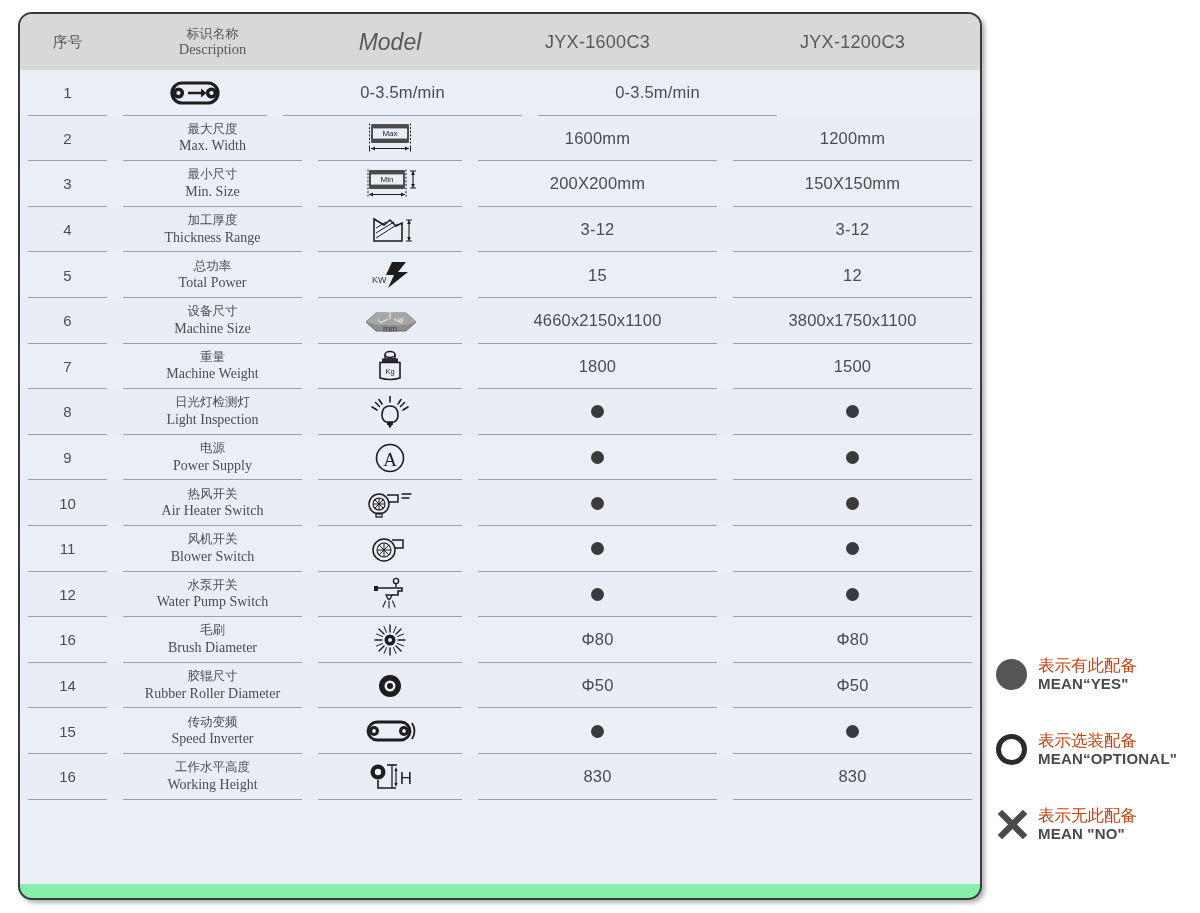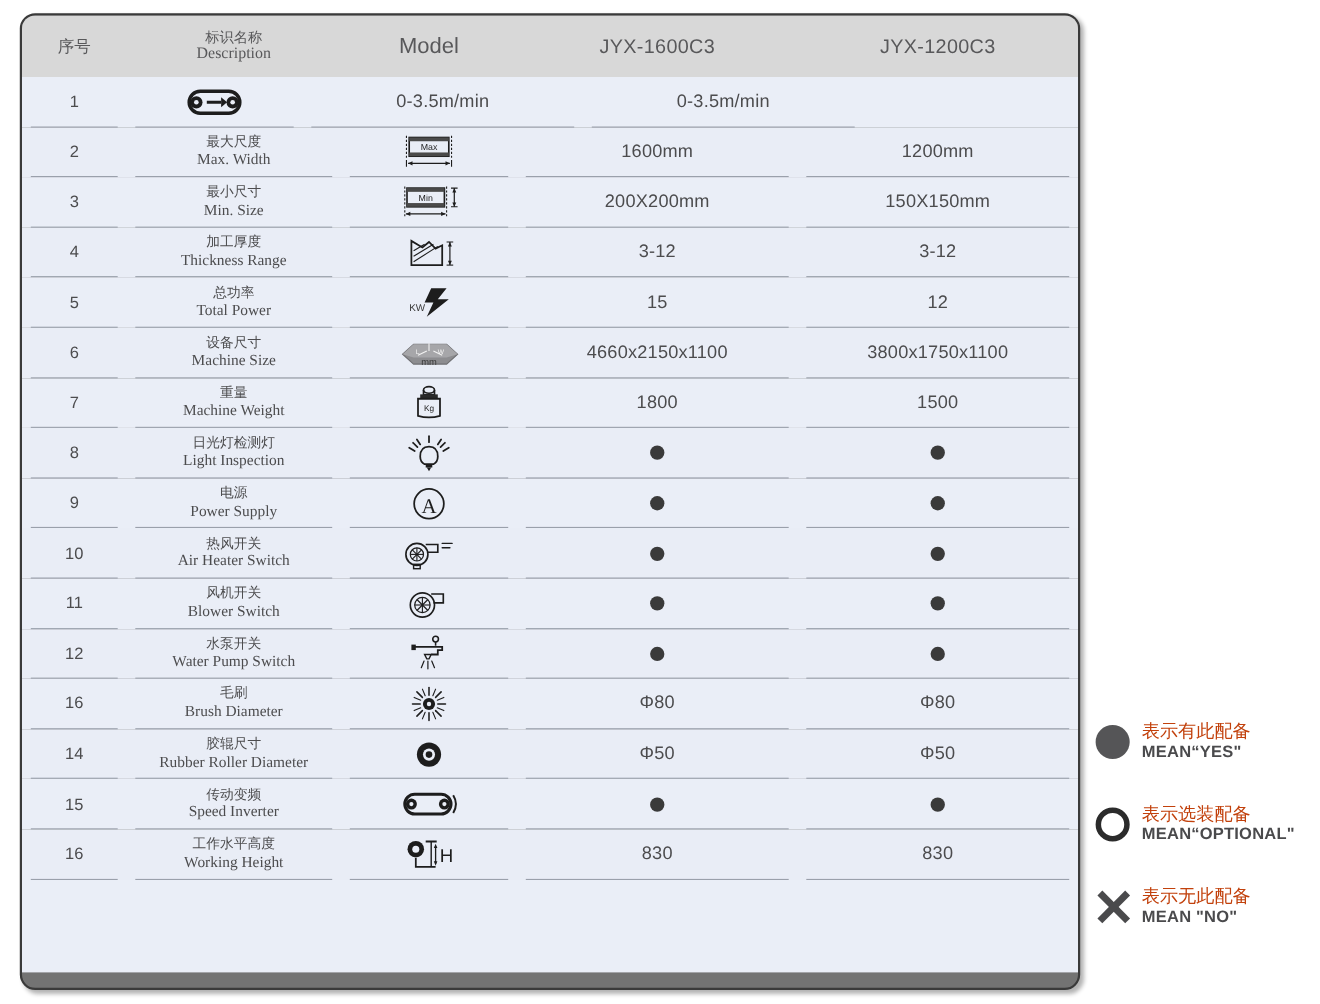--- a/index.html
+++ b/index.html
@@ -13,21 +13,21 @@
     overflow: hidden;
   }
 
   
   #spec-table {
     position: absolute;
     left: 18px;
     top: 12px;
     width: 964px;
     height: 888px;
-    background: #737373;
+    background: #86efac;
     border: 2px solid #3a3a3a;
     border-radius: 14px;
     box-shadow: 3px 3px 4px rgba(0,0,0,0.30);
     overflow: hidden;
   }
 
   .trow {
     display: flex;
     width: 100%;
     align-items: stretch;
@@ -69,21 +69,21 @@
   .c-model { width: 160px; }
   .c-val   { width: 255px; font-size: 16.5px; letter-spacing: .2px; }
 
   .c-desc .cn { font-size: 12.5px; line-height: 1.25; display: block; }
   .c-desc .en { font-size: 14px;  line-height: 1.25; display: block; }
   .desc-stack { padding: 0 6px; font-family: Liberation Serif, serif; }
 
   .c-no-h   { font-size: 15px; }
   .c-desc-h .cn { font-size: 13px; display:block; line-height:1.2; }
   .c-desc-h .en { font-size: 14.5px; display:block; line-height:1.2; }
-  .c-model-h { font-size: 20px; }
+  .c-model-h { font-size: 23px; font-style: italic; }
   .c-val-h   { font-size: 18px; letter-spacing: .3px; }
 
   
   .dot {
     width: 13px; height: 13px;
     border-radius: 50%;
     background: #3a3a3a;
     display: inline-block;
   }
 

